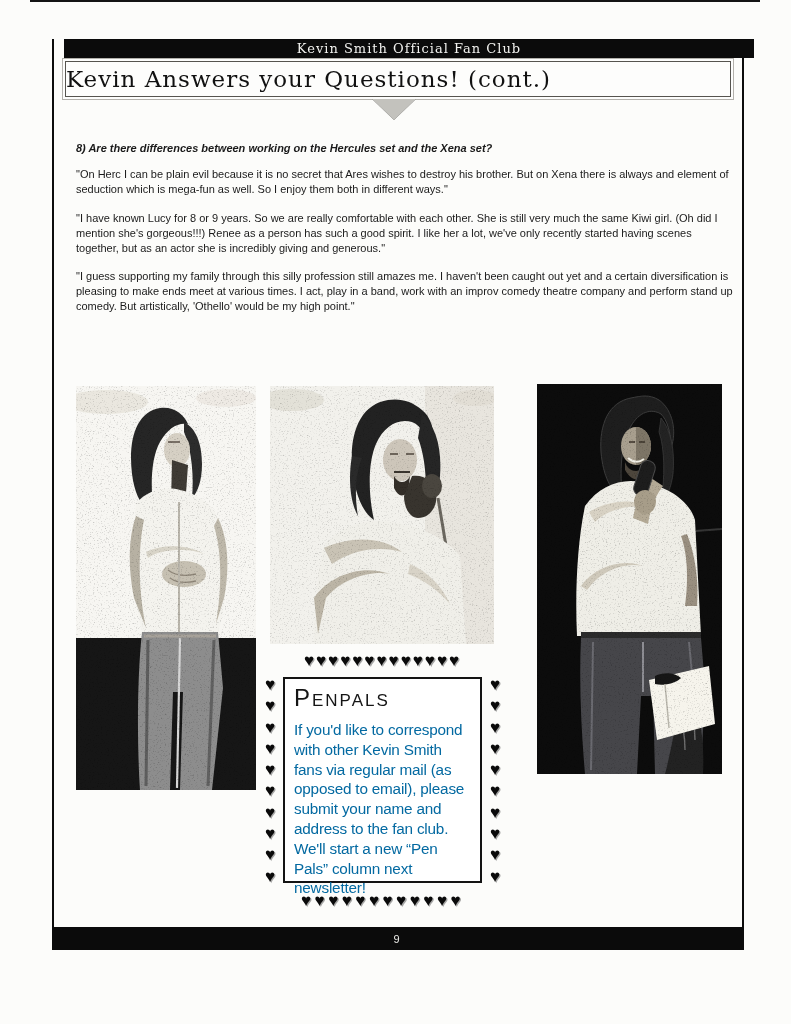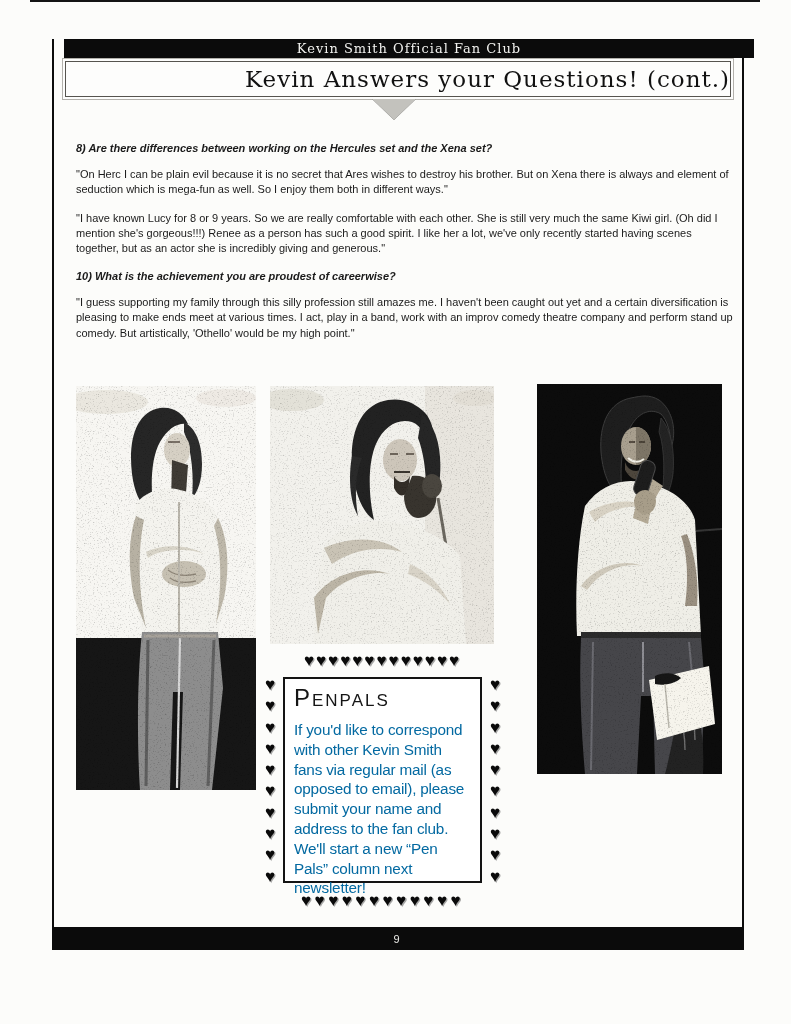--- a/index.html
+++ b/index.html
@@ -10,21 +10,21 @@
   .frame{position:absolute;left:52px;top:39px;width:688px;height:911px;
          border-left:2px solid #0c0c0c;border-right:2px solid #0c0c0c;pointer-events:none;}
 
   .header-bar{position:absolute;left:64px;top:39px;width:690px;height:19px;background:#0b0b0b;
               display:flex;align-items:center;justify-content:center;}
   .header-bar span{color:#f2f2ef;font-family:"DejaVu Serif",serif;font-size:13px;letter-spacing:1px;}
 
   .title-box{position:absolute;left:62px;top:58px;width:670px;height:40px;background:#fdfdfc;
              border:1px solid #b3b1ac;}
   .title-box .inner-line{position:absolute;inset:2px;border:1px solid #56544f;
-             display:flex;align-items:center;justify-content:flex-end;}
+             display:flex;align-items:center;justify-content:flex-start;}
   .title-box span{font-family:"DejaVu Serif",serif;font-size:23px;color:#111;letter-spacing:1px;}
 
   .down-triangle{position:absolute;left:372px;top:99px;width:0;height:0;
                  border-left:22px solid transparent;border-right:22px solid transparent;
                  border-top:21px solid #c3c2bd;filter:drop-shadow(0 0 0.6px #555);}
 
   .qa{position:absolute;left:68px;top:128px;width:660px;font-size:11px;line-height:1.38;margin-left:8px;}
   .qa .q{font-weight:bold;font-style:italic;margin:13px 0 11px;}
   .qa .a{margin:0 0 13px;}
 
@@ -67,21 +67,20 @@
     <div class="inner-line">
       <span>Kevin Answers your Questions! (cont.)</span>
     </div>
   </div>
   <div class="down-triangle"></div>
 
   <div class="qa">
     <p class="q">8) Are there differences between working on the Hercules set and the Xena set?</p>
     <p class="a">"On Herc I can be plain evil because it is no secret that Ares wishes to destroy his brother. But on Xena there is always and element of seduction which is mega-fun as well. So I enjoy them both in different ways."</p>
     <p class="a">"I have known Lucy for 8 or 9 years. So we are really comfortable with each other. She is still very much the same Kiwi girl. (Oh did I mention she's gorgeous!!!) Renee as a person has such a good spirit. I like her a lot, we've only recently started having scenes together, but as an actor she is incredibly giving and generous."</p>
-    <p class="q">10) What is the achievement you are proudest of careerwise?</p>
     <p class="a">"I guess supporting my family through this silly profession still amazes me. I haven't been caught out yet and a certain diversification is pleasing to make ends meet at various times. I act, play in a band, work with an improv comedy theatre company and perform stand up comedy. But artistically, 'Othello' would be my high point."</p>
   </div>
 
   <div class="photo" style="left:76px;top:386px;" role="img" aria-label="Black and white photo of Kevin Smith singing into a microphone, wearing a white t-shirt and jeans on stage">
     <svg width="180" height="404" viewBox="0 0 180 404">
       <defs>
         <filter id="grain" x="0" y="0" width="100%" height="100%">
           <feTurbulence type="fractalNoise" baseFrequency="0.75" numOctaves="2" stitchTiles="stitch"></feTurbulence>
           <feColorMatrix type="matrix" values="0 0 0 0 0  0 0 0 0 0  0 0 0 0 0  1.4 0 0 0 -0.8"></feColorMatrix>
         </filter>

